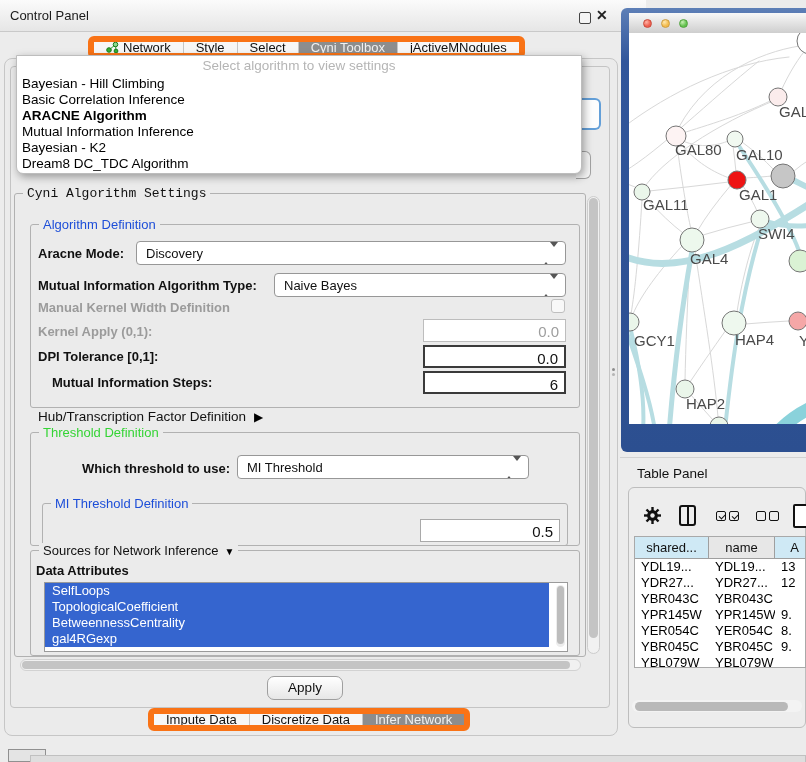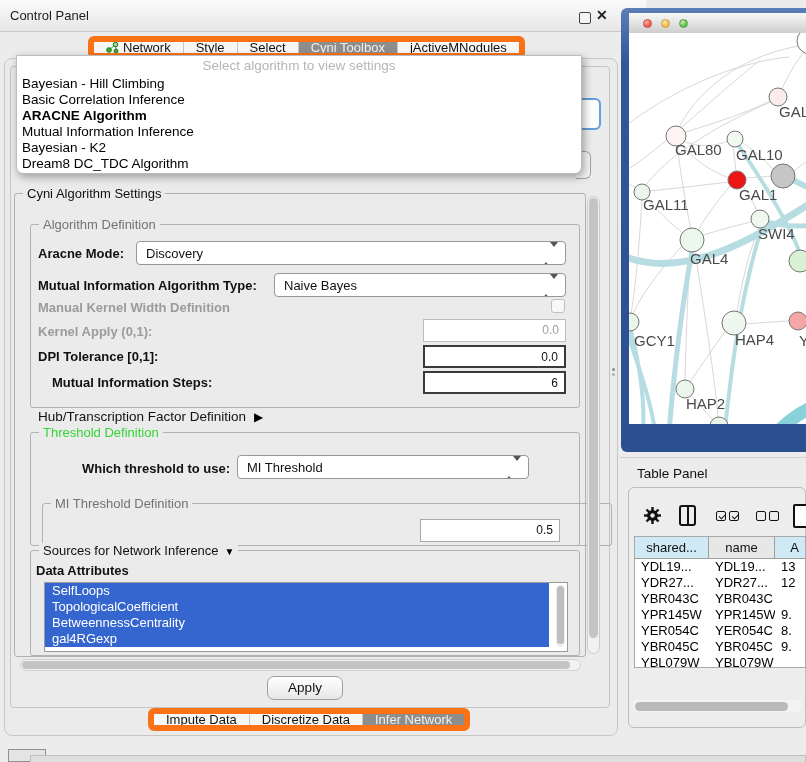--- a/index.html
+++ b/index.html
@@ -14,31 +14,31 @@
   .tab{display:flex;align-items:center;gap:4px;padding:0 12px;font-size:13px;color:#111;border-left:1px solid #c6c6c6;cursor:default;white-space:nowrap;}
   .tab:first-child{border-left:none;}
   .tab.sel{background:#8d8d8d;color:#f1f1f1;}
   #topTabs{left:88px;top:36px;}
   #bottomTabs{left:148px;top:708px;z-index:6;}
   .cp-body{position:absolute;left:4px;top:58px;width:612px;height:676px;border:1px solid #c6c6c6;border-radius:8px;background:#ebebeb;}
   .cp-inner{position:absolute;left:10px;top:66px;width:598px;height:640px;border:1px solid #c4c4c4;border-radius:4px;background:#ebebeb;}
   
   .grp{position:absolute;border:1px solid #b1b1b1;border-radius:3px;}
   .gtitle{position:absolute;top:-8px;left:8px;background:#ebebeb;padding:0 4px;font-size:13px;color:#111;white-space:nowrap;}
-  .gtitle.blue{color:#737373;text-align:right;}
+  .gtitle.blue{color:#1d4ed8;text-align:right;}
   .gtitle.green{color:#35d435;}
   .lbl{position:absolute;font-size:13px;font-weight:bold;color:#111;white-space:nowrap;}
   .lbl.dis{color:#9b9b9b;}
   .lbl.plain{font-weight:normal;}
   .combo{position:absolute;background:#fff;border:1px solid #979797;border-radius:4px;font-size:13px;color:#111;
     padding:4px 38px 0 9px;box-sizing:border-box;height:24px;white-space:nowrap;overflow:hidden;}
   .steppers{position:absolute;right:7px;top:5px;}
   .steppers .t-up{width:0;height:0;border-left:4px solid transparent;border-right:4px solid transparent;border-bottom:5px solid #555;margin-bottom:2px;}
   .steppers .t-dn{width:0;height:0;border-left:4px solid transparent;border-right:4px solid transparent;border-top:5px solid #555;}
-  .field{position:absolute;background:#fff;border:1px solid #a9a9a9;text-align:right;padding:3px 6px 0 22px;font-size:12px;color:#111;box-sizing:border-box;height:23px;}
+  .field{position:absolute;background:#fff;border:1px solid #a9a9a9;text-align:right;padding:3px 6px 0 22px;font-size:15px;color:#111;box-sizing:border-box;height:23px;}
   .field.strong{border:2px solid #3a3a3a;}
   .field.dis{color:#9e9e9e;border-color:#bdbdbd;}
   .cbx{position:absolute;width:14px;height:14px;border:1px solid #bfbfbf;border-radius:3px;background:#f8f8f8;box-sizing:border-box;}
   .arrow-right{display:inline-block;margin-left:8px;color:#000;font-size:12px;}
   .arrow-down{display:inline-block;margin-left:6px;color:#000;font-size:10px;}
   
   .listbox{position:absolute;background:#fff;border:1px solid #9a9a9a;overflow:hidden;}
   .li{height:16px;line-height:16px;font-size:13px;color:#fff;background:#3565cf;padding-left:7px;width:497px;white-space:nowrap;}
   .list-vsb{position:absolute;right:2px;top:2px;width:9px;height:62px;background:#ededed;border-radius:5px;}
   .list-vsb .th2{margin:1px;width:7px;height:58px;background:#bdbdbd;border-radius:4px;}
@@ -128,21 +128,21 @@
         <span>Cyni Toolbox</span>
       </div>
       <div class="tab">
         <span>jActiveMNodules</span>
       </div>
     </div>
 
   <div class="frag1"></div>
   <div class="frag2"></div>
 
-  <div class="grp" style="left:14px;top:193px;width:570px;height:462px;">
+  <div class="grp" style="left:14px;top:193px;width:570px;height:462px;font-family:Liberation Mono, monospace;">
     <span class="gtitle">Cyni Algorithm Settings</span>
   </div>
 
   <div class="grp" style="left:30px;top:224px;width:548px;height:182px;">
     <span class="gtitle blue">Algorithm Definition</span>
   </div>
   <span class="lbl" style="left:38px;top:246px;">Aracne Mode:</span>
   <div class="combo" style="left:136px;top:241px;width:430px;">
     <span>Discovery</span>
     <span class="steppers"><span class="t-up"></span><span class="t-dn"></span></span>
@@ -166,21 +166,21 @@
   </span>
 
   <div class="grp" style="left:30px;top:432px;width:548px;height:112px;">
     <span class="gtitle green">Threshold Definition</span>
   </div>
   <span class="lbl" style="left:82px;top:461px;">Which threshold to use:</span>
   <div class="combo" style="left:237px;top:455px;width:292px;">
     <span>MI Threshold</span>
     <span class="steppers"><span class="t-up"></span><span class="t-dn"></span></span>
   </div>
-  <div class="grp" style="left:42px;top:503px;width:524px;height:41px;padding-left:44px;">
+  <div class="grp" style="left:42px;top:503px;width:524px;height:41px;">
     <span class="gtitle blue">MI Threshold Definition</span>
   </div>
   <div class="field" style="left:420px;top:519px;width:140px;">0.5</div>
 
   <div class="grp" style="left:30px;top:550px;width:548px;height:104px;">
     <span class="gtitle"><span>Sources for Network Inference</span><span class="arrow-down">▼</span></span>
   </div>
   <span class="lbl" style="left:36px;top:563px;">Data Attributes</span>
   <div class="listbox" style="left:44px;top:582px;width:522px;height:68px;">
     <div id="attrList">

